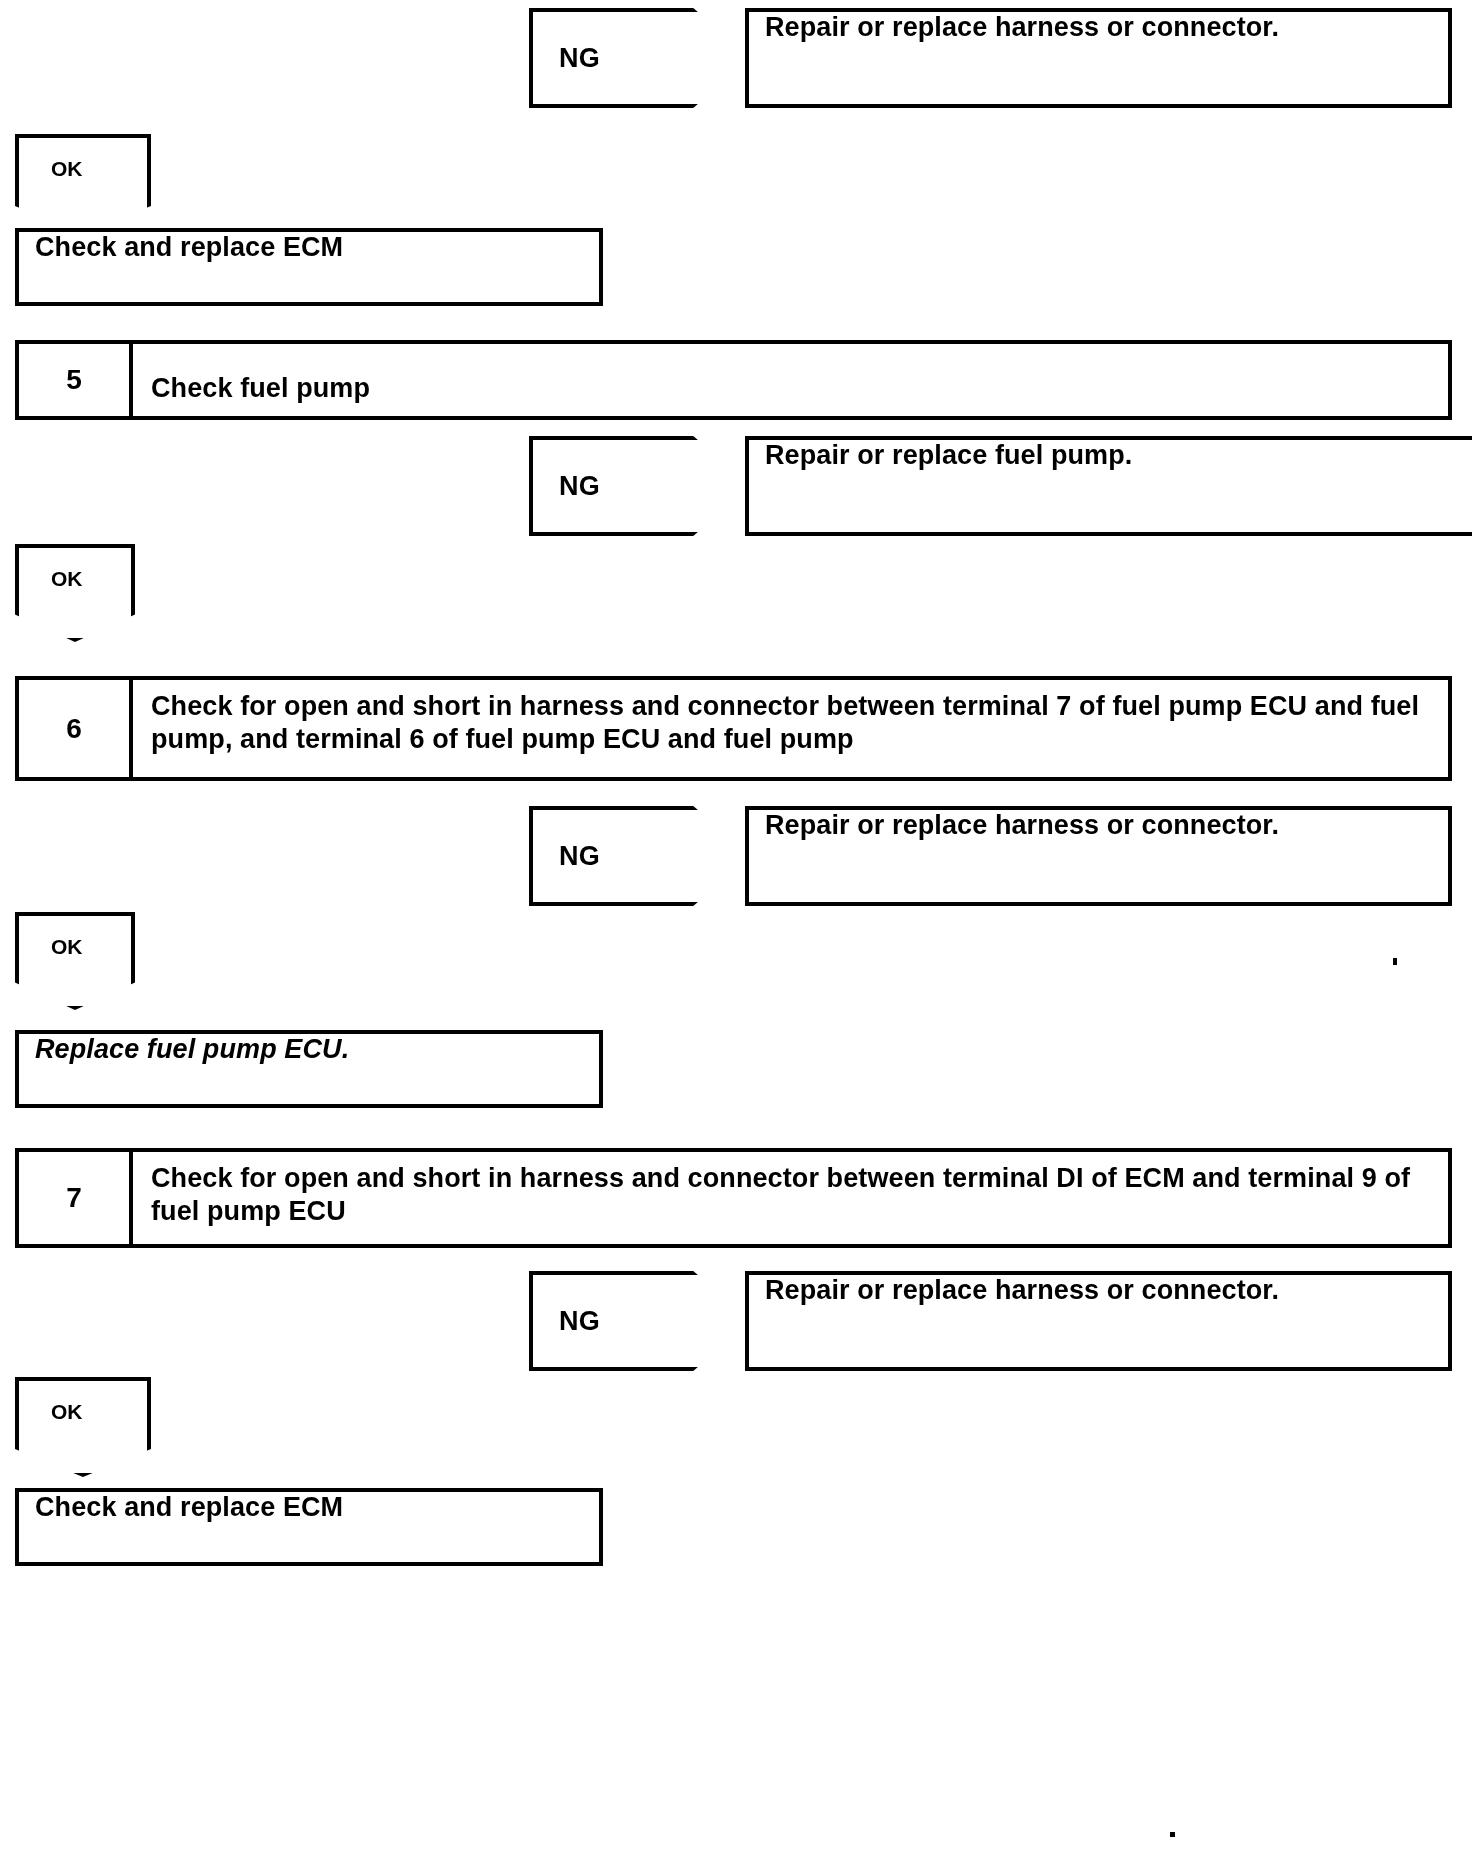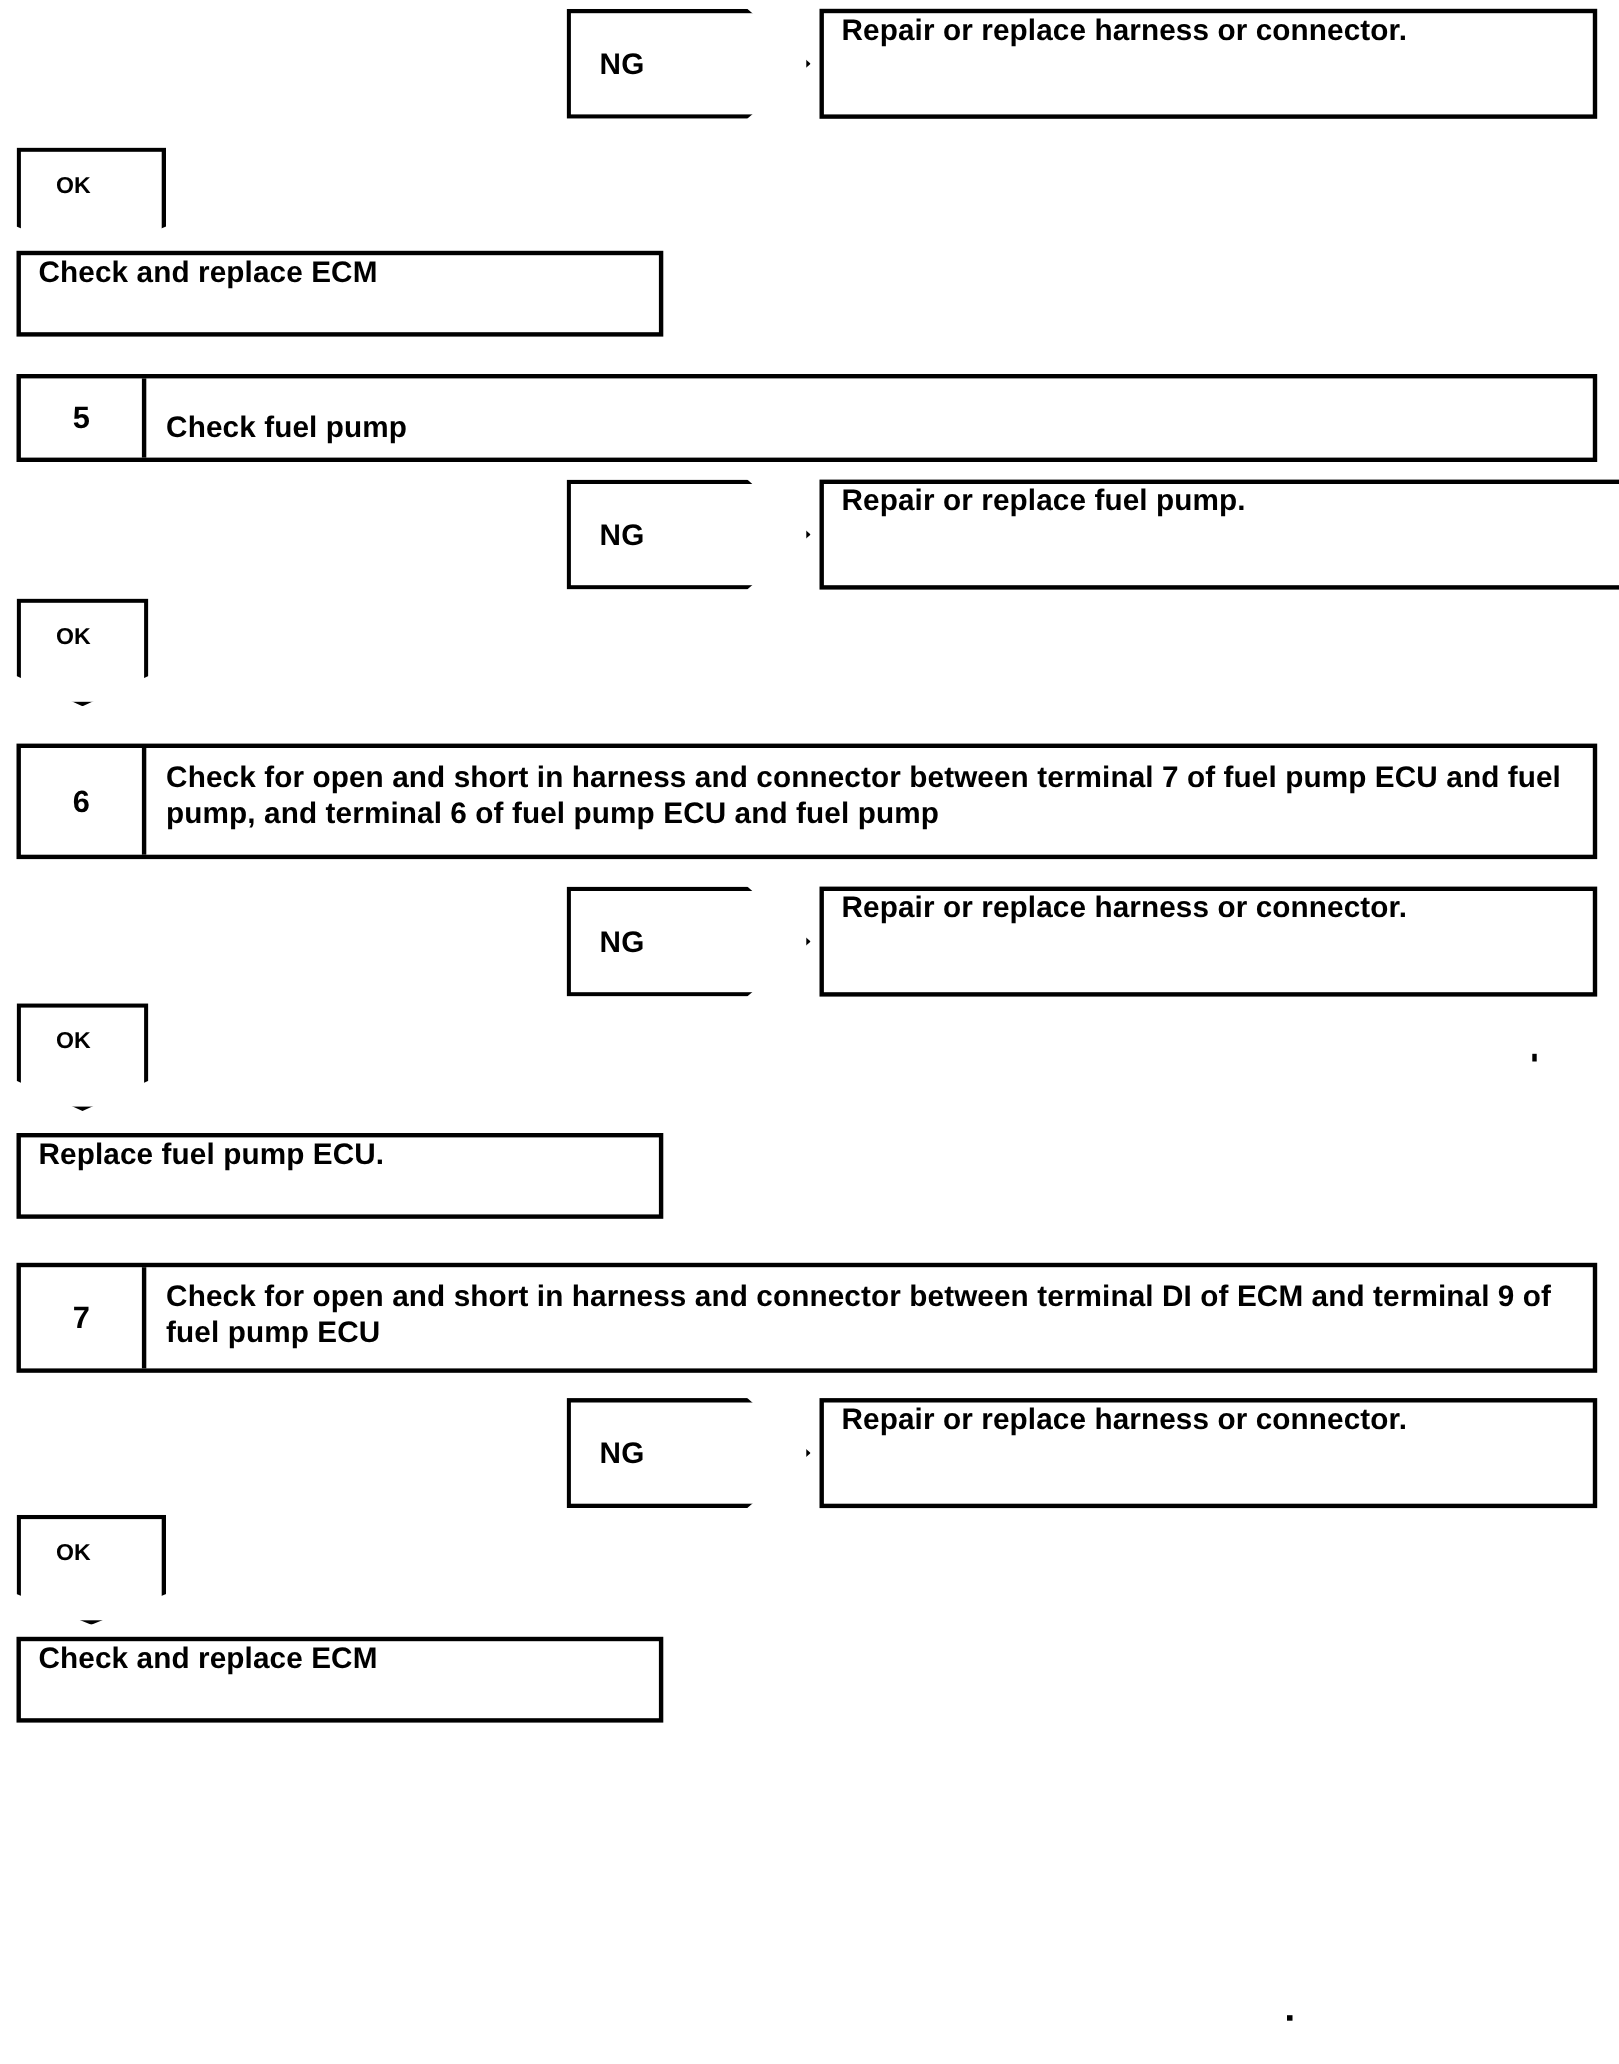--- a/index.html
+++ b/index.html
@@ -25,20 +25,21 @@
   
   .ng-arrow {
     border: 4px solid #000;
     background: #fff;
     display: flex;
     align-items: center;
     justify-content: flex-start;
     box-sizing: border-box;
     clip-path: polygon(0 0, 74% 0, 100% 50%, 74% 100%, 0 100%);
     padding-left: 26px;
+    margin-left: 14px;
   }
   .ng-arrow .ng-label {
     font-size: 27px;
     font-weight: bold;
     letter-spacing: 0.3px;
     line-height: 1;
   }
 
   
   .result-box {
@@ -160,21 +161,21 @@
   <div class="node result-box" style="left:745px; top:806px; width:707px; height:100px;">
     <span class="result-text">Repair or replace harness or connector.</span>
   </div>
 
   <div class="node ok-arrow" style="left:15px; top:912px; width:120px; height:98px;">
     <span class="ok-label">OK</span>
   </div>
 
   <div class="speck" style="left:1393px; top:958px;"></div>
 
-  <div class="node result-box" style="left:15px; top:1030px; width:588px; height:78px;">
+  <div class="node result-box" style="left:15px; top:1030px; width:588px; height:78px;font-style:italic;">
     <span class="result-text">Replace fuel pump ECU.</span>
   </div>
 
   <div class="node step-box" style="left:15px; top:1148px; width:1437px; height:100px;">
     <div class="step-num">7</div>
     <div class="step-text">Check for open and short in harness and connector between terminal DI of ECM and terminal 9 of fuel pump ECU</div>
   </div>
 
   <div class="node ng-arrow" style="left:515px; top:1271px; width:222px; height:100px;">
     <span class="ng-label">NG</span>

